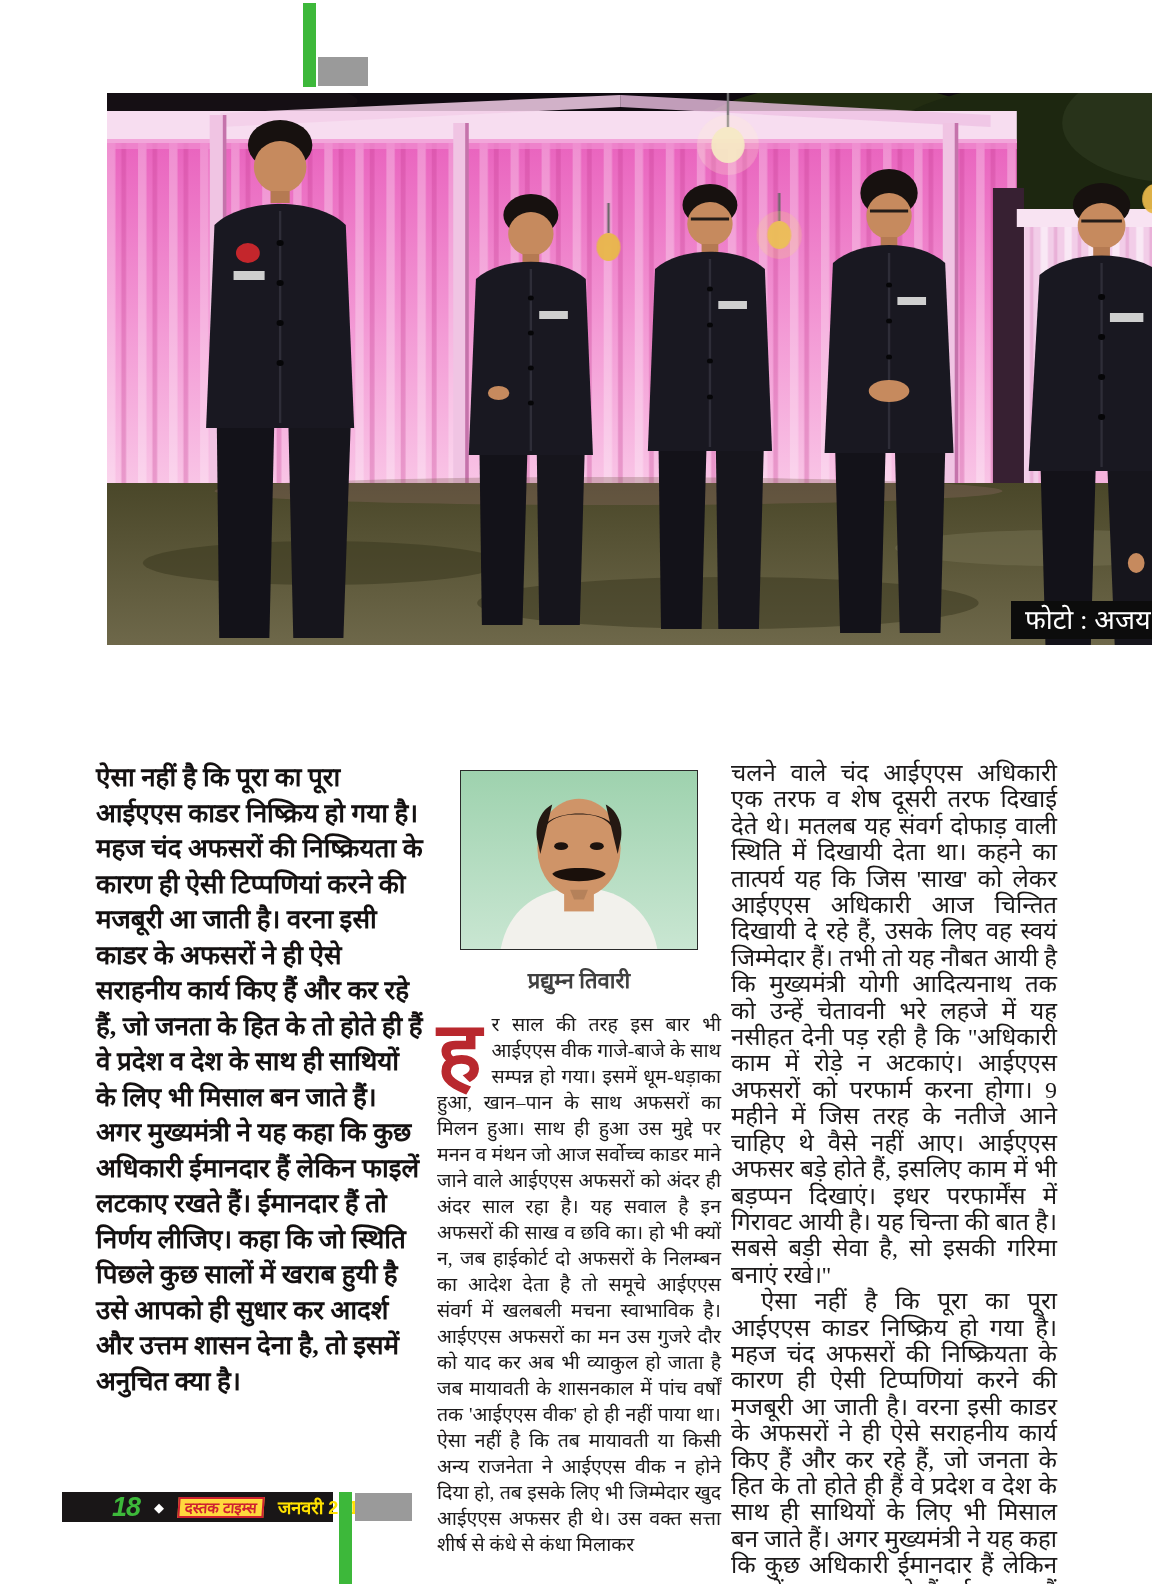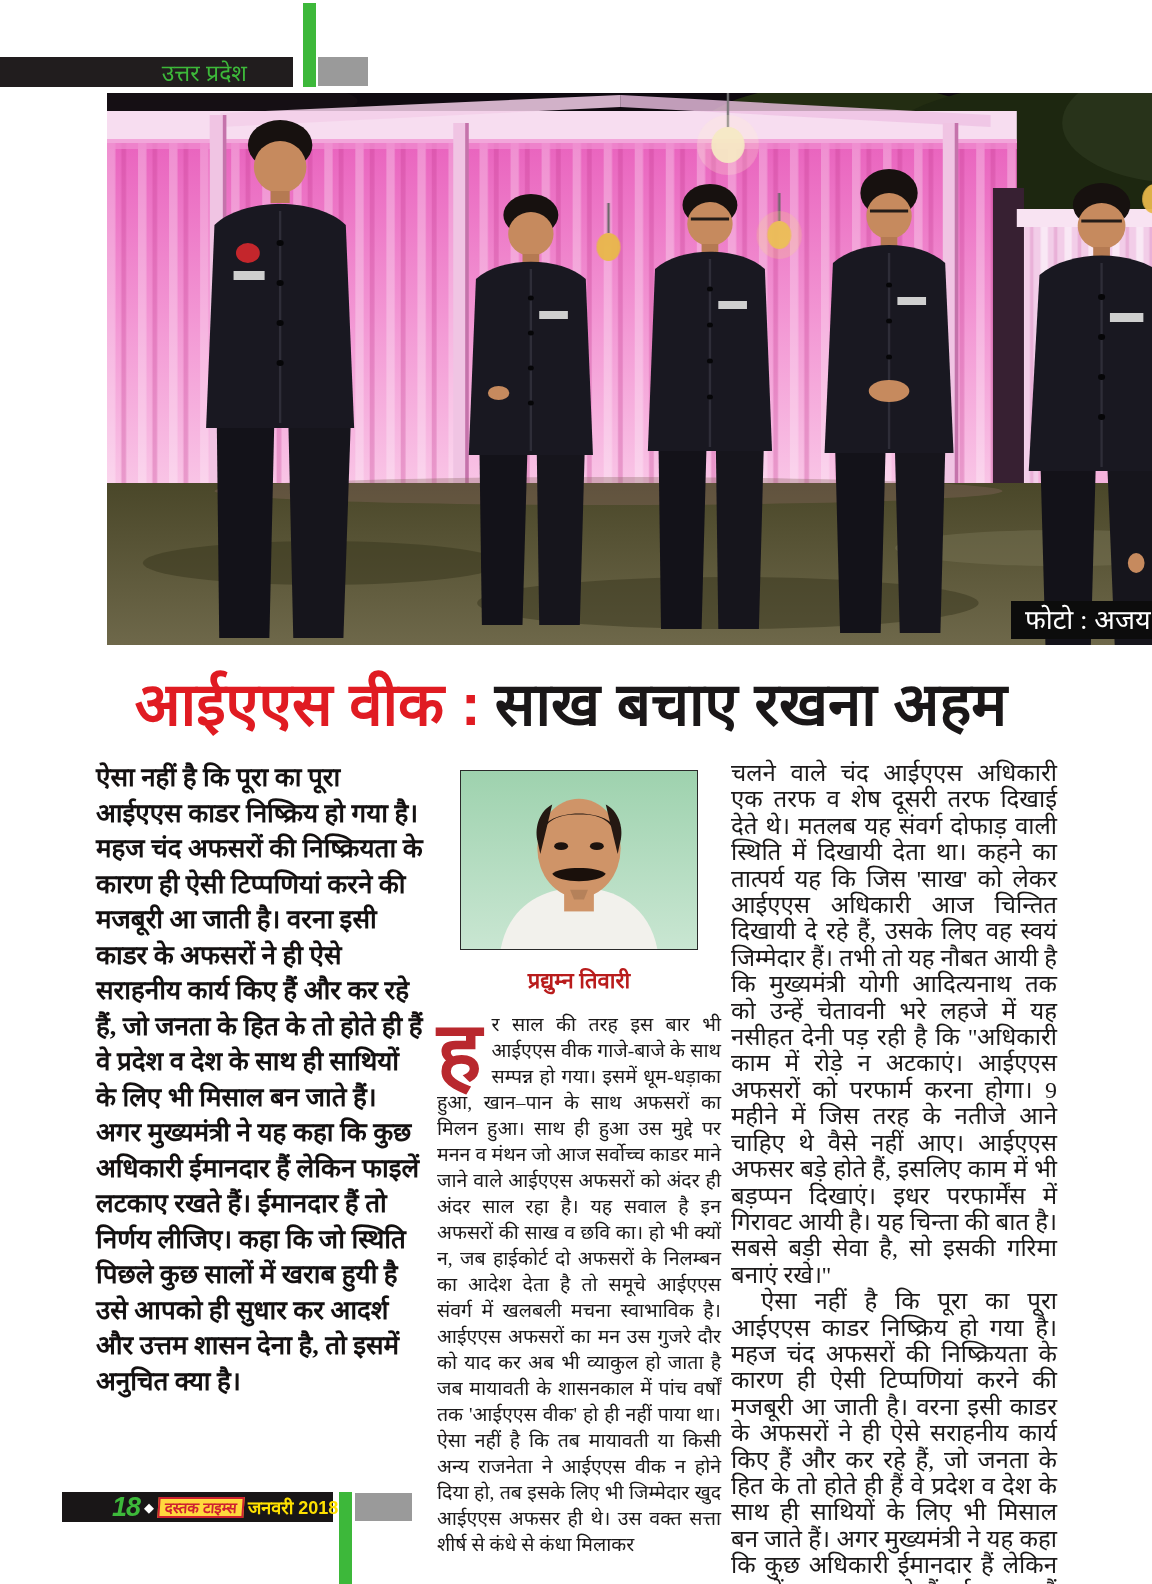--- a/index.html
+++ b/index.html
@@ -45,59 +45,56 @@
     font-size:26px; line-height:35.5px; font-weight:bold; color:#141111;
     text-align:left;
   }
   .col-mid { position:absolute; left:437px; top:765px; width:284px; height:710px; }
   .author-photo {
     width:238px; height:180px; margin:5px auto 0 auto; border:1px solid #2a2a2a;
     background:#a9d6b8; overflow:hidden;
   }
   .author-photo svg { display:block; width:100%; height:100%; }
   .author-caption {
-    margin-top:14px; text-align:center; font-weight:bold; font-size:22px; color:#b91c1c;
+    margin-top:14px; text-align:center; font-weight:bold; font-size:22px; color:#404040;
   }
   .mid-body {
     margin-top:18px; text-align:justify; font-size:19.5px; line-height:26px; color:#1c1a1a;
   }
   .drop-cap {
     float:left; color:#b9282e; font-family:"Liberation Sans", sans-serif;
     font-weight:bold; font-size:84px; line-height:72px; padding:4px 10px 0 0;
   }
   .col-right {
     position:absolute; left:731px; top:760px; width:326px; height:715px;
     text-align:justify; font-size:24px; line-height:26.4px; color:#1c1a1a;
   }
   .col-right .p2 { text-indent:30px; }
 
   
   .footer-black-bar {
     position:absolute; left:62px; top:1492px; width:271px; height:30px;
-    background:#191617; display:flex; align-items:center; gap:4px; padding-left:50px;
+    background:#191617; display:flex; align-items:center; gap:14px; padding-left:50px;
     font-family:"Liberation Sans", sans-serif;
   }
   .page-num { color:#3db83a; font-weight:bold; font-size:27px; font-style:italic; letter-spacing:-1px; }
   .footer-diamond { color:#ffffff; font-size:13px; }
   .footer-logo {
     background:#ffd83d; border:2px solid #cf2030; color:#cf2030; font-weight:bold;
     font-size:15px; line-height:17px; padding:0 5px; transform:skewX(-4deg); white-space:nowrap;
   }
   .footer-issue { color:#ffe100; font-weight:bold; font-size:18px; white-space:nowrap; }
   .footer-green-bar { position:absolute; left:339px; top:1492px; width:13px; height:92px; background:#3db83a; }
   .footer-gray-block { position:absolute; left:355px; top:1493px; width:57px; height:28px; background:#9a9a9a; }
 </style>
 </head>
 <body>
 
 <div class="page">
 
-  <div class="top-black-bar">
-    <span class="region-label">उत्तर प्रदेश</span>
-  </div>
   <div class="top-green-bar"></div>
   <div class="top-gray-block"></div>
 
   <div class="photo">
     <svg viewBox="0 0 928 552" preserveAspectRatio="none">
       <defs>
         <linearGradient id="drapeGrad" x1="0" y1="0" x2="0" y2="1">
           <stop offset="0" stop-color="#e963be"></stop>
           <stop offset="0.55" stop-color="#f39ad5"></stop>
           <stop offset="1" stop-color="#f9c5e6"></stop>
@@ -246,24 +243,20 @@
           <circle cx="833" cy="324" r="3" fill="#060608"></circle>
         <rect x="840" y="220" width="28" height="9" fill="#cfcfcf"></rect>
         <polygon points="782,378 828,378 824,552 786,552" fill="#131219"></polygon>
         <polygon points="838,378 892,378 888,552 844,552" fill="#16151c"></polygon>
         <ellipse cx="862" cy="470" rx="7" ry="10" fill="#c68a5e"></ellipse>
       </g>
     </svg>
     <div class="photo-credit">फोटो : अजय सिंह</div>
   </div>
 
-  <div class="headline">
-    <span class="hl-red">आईएएस वीक :</span>
-    <span class="hl-black">साख बचाए रखना अहम</span>
-  </div>
 
   <div class="col-left">ऐसा नहीं है कि पूरा का पूरा आईएएस काडर निष्क्रिय हो गया है। महज चंद अफसरों की निष्क्रियता के कारण ही ऐसी टिप्पणियां करने की मजबूरी आ जाती है। वरना इसी काडर के अफसरों ने ही ऐसे सराहनीय कार्य किए हैं और कर रहे हैं, जो जनता के हित के तो होते ही हैं वे प्रदेश व देश के साथ ही साथियों के लिए भी मिसाल बन जाते हैं। अगर मुख्यमंत्री ने यह कहा कि कुछ अधिकारी ईमानदार हैं लेकिन फाइलें लटकाए रखते हैं। ईमानदार हैं तो निर्णय लीजिए। कहा कि जो स्थिति पिछले कुछ सालों में खराब हुयी है उसे आपको ही सुधार कर आदर्श और उत्तम शासन देना है, तो इसमें अनुचित क्या है।</div>
 
   <div class="col-mid">
     <div class="author-photo">
       <svg viewBox="0 0 238 180" preserveAspectRatio="none">
         <defs>
           <linearGradient id="pgBg" x1="0" y1="0" x2="0" y2="1">
             <stop offset="0" stop-color="#9ed2ae"></stop>
             <stop offset="1" stop-color="#c9e6d2"></stop>

